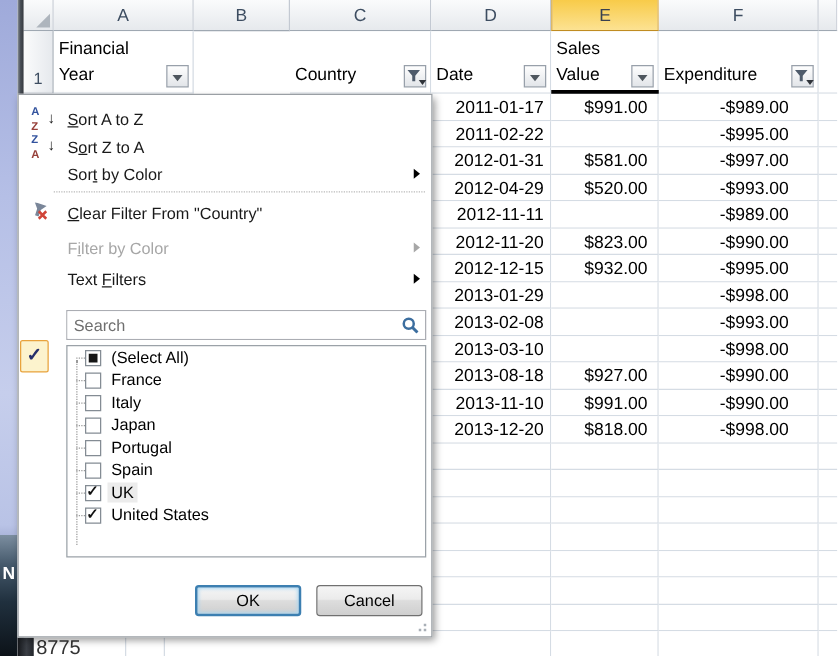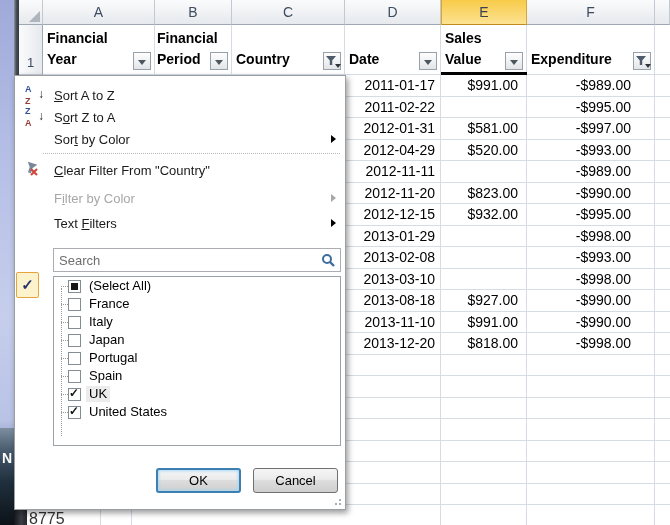--- a/index.html
+++ b/index.html
@@ -27,21 +27,21 @@
     background:linear-gradient(#FAFBFC,#E6E9ED); border-right:1px solid #C3C9D2; border-bottom:1px solid #9FA8B2; }
   .corner-tri { position:absolute; right:2px; bottom:2px; width:0; height:0;
     border-bottom:11px solid #AEB5BD; border-left:11px solid transparent; }
 
   
   .cell { position:absolute; background:#fff; border-right:1px solid #D5DCE4; border-bottom:1px solid #D5DCE4;
     font-size:14px; color:#000; }
   .rowhead { background:linear-gradient(90deg,#FAFBFC,#E6E9ED); border-right:1px solid #9FA8B2;
     border-bottom:1px solid #C3C9D2; color:#3D4D61; text-align:center; font-size:13px;
     display:flex; align-items:flex-end; justify-content:center; padding-bottom:4px; }
-  .hcell { font-weight:bold; display:flex; align-items:flex-end; padding:2px 22px 4px 4px; line-height:21px; }
+  .hcell { font-weight:normal; display:flex; align-items:flex-end; padding:2px 22px 4px 4px; line-height:21px; }
   .hlabel { display:block; }
   .fbtn { position:absolute; right:3px; bottom:4px; width:18px; height:18px;
     background:linear-gradient(#FEFEFE,#E2E5E9); border:1px solid #98A0AA;
     display:flex; align-items:center; justify-content:center; }
   .darr { width:0; height:0; border-left:4px solid transparent; border-right:4px solid transparent;
     border-top:5px solid #4E565E; margin-top:2px; }
   .funnel-wrap { position:relative; width:14px; height:14px; }
   .funnel-wrap svg { position:absolute; left:0; top:1px; }
   .funnel-wrap .mini { position:absolute; right:-2px; bottom:0; width:0; height:0;
     border-left:3px solid transparent; border-right:3px solid transparent; border-top:4px solid #30343A; }
@@ -142,26 +142,20 @@
   <div class="chead" style="left:527px;width:128px;">F</div>
   <div class="chead" style="left:655px;width:15px;"></div>
   <div class="cell rowhead" style="left:19px;top:25px;width:24px;height:50px;">1</div>
 
   <div class="cell hcell" style="left:43px;top:25px;width:112px;height:50px;">
     <span class="hlabel" style="width:70px;">Financial Year</span>
     <span class="fbtn">
         <span class="darr"></span>
       </span>
   </div>
-  <div class="cell hcell" style="left:155px;top:25px;width:77px;height:50px;">
-    <span class="hlabel" style="width:62px;margin-left:-2px;">Financial Period</span>
-    <span class="fbtn">
-        <span class="darr"></span>
-      </span>
-  </div>
   <div class="cell hcell" style="left:232px;top:25px;width:113px;height:50px;">
     <span class="hlabel">Country</span>
     <span class="fbtn">
       <span class="funnel-wrap">
         <svg width="12" height="12" viewBox="0 0 12 12">
             <path d="M1 1 L11 1 L7.2 5.5 L7.2 10 L4.8 10 L4.8 5.5 Z" fill="#4E5B6B"></path>
           </svg>
         <span class="mini"></span>
       </span>
     </span>

